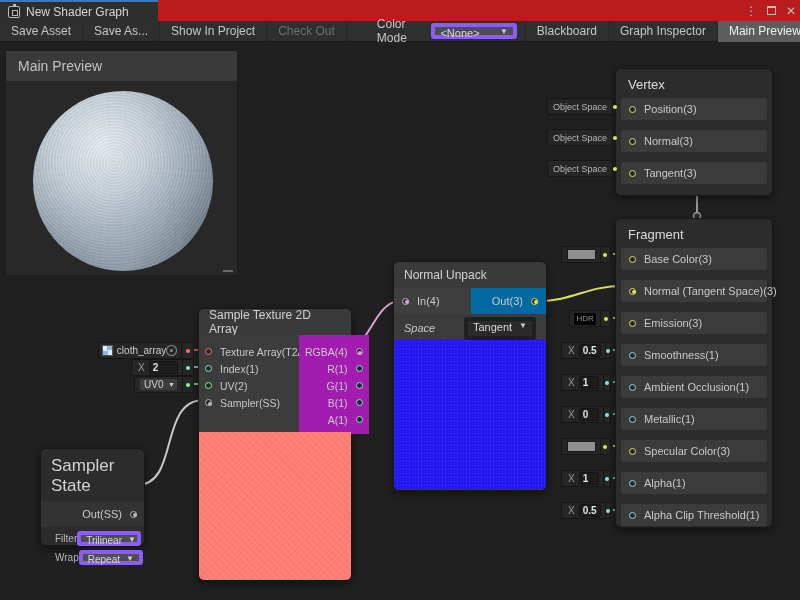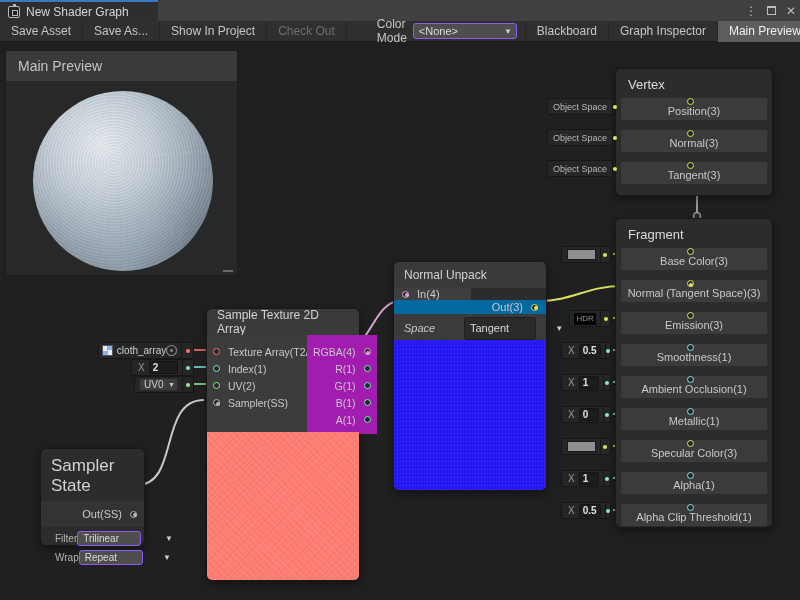--- a/index.html
+++ b/index.html
@@ -1,52 +1,52 @@
 <!DOCTYPE html>
 <html><head>
 <meta charset="utf-8">
 <style>
   * { margin:0; padding:0; box-sizing:border-box; }
   html,body { width:800px; height:600px; background:#202020; overflow:hidden;
               font-family:"Liberation Sans", sans-serif; }
   #app { position:relative; width:800px; height:600px; }
 
   
-  .tabbar { position:absolute; left:0; top:0; width:800px; height:26px; background:#404040; }
+  .tabbar { position:absolute; left:0; top:0; width:800px; height:26px; background:#b91c1c; }
   .doc-tab { position:absolute; left:0; top:0; height:21px; width:158px; background:#2e2e2e;
              border-top:2px solid #3a79c1; display:flex; align-items:center; gap:6px; padding:0 8px; }
   .doc-tab .t-label { color:#d6d6d6; font-size:12px; white-space:nowrap; }
   .sg-icon { width:12px; height:12px; border:1px solid #b9b9b9; border-radius:2px; position:relative; background:#232323; }
   .sg-icon::before { content:""; position:absolute; left:4px; top:-3px; width:3px; height:3px; background:#b9b9b9; }
   .sg-icon::after { content:""; position:absolute; left:3px; top:3px; width:4px; height:4px; border:1px solid #b9b9b9; }
   .win-controls { position:absolute; right:4px; top:0; height:21px; display:flex; align-items:center; gap:10px; color:#bdbdbd; font-size:12px; }
   .win-controls span { cursor:default; }
   .maxi { display:inline-block; width:9px; height:9px; border:1px solid #bdbdbd; border-top-width:2px; }
 
   
   .toolbar { position:absolute; left:0; top:21px; width:800px; height:21px; background:#2f2f2f;
              border-bottom:1px solid #1a1a1a; display:flex; align-items:center; color:#c6c6c6; font-size:12px; }
   .tb-btn { padding:0 11px; height:21px; display:flex; align-items:center; border-right:1px solid #262626; white-space:nowrap; }
   .tb-btn.disabled { color:#6f6f6f; }
   .tb-btn.active { background:#5d5d5d; color:#efefef; }
   .cm-group { margin-left:30px; display:flex; align-items:center; gap:6px; }
-  .dropdown { background:#4e4e4e; border:1px solid #8b5cf6; border-radius:3px; height:16px;
-              display:flex; align-items:center; justify-content:space-between; padding:0 5px; color:#dadada; font-size:11px;gap:40px; }
+  .dropdown { background:#4e4e4e; border:4px solid #8b5cf6; border-radius:3px; height:16px;
+              display:flex; justify-content:space-between; padding:0 5px; color:#dadada; font-size:11px; }
   .cm-dd { width:104px; margin-right:8px; }
   .caret { font-size:8px; color:#cfcfcf; margin-left:6px; }
   #wires { position:absolute; left:0; top:0; width:800px; height:600px; pointer-events:none; z-index:1; }
   .wire { fill:none; stroke:var(--c,#999); stroke-width:2; }
   .stub { fill:none; stroke:var(--c,#999); stroke-width:1.6; }
 
   
   .node { position:absolute; background:#2c2c2c; border:1px solid #181818; border-radius:6px;
           box-shadow:0 3px 8px rgba(0,0,0,.45); z-index:2; }
   .node-title { color:#dcdcdc; font-size:13px; padding:8px 12px 6px; }
   .slot { position:relative; display:flex; align-items:center; background:#3b3b3b; border-radius:2px;
-          height:22px; margin:0 5px 10px; padding:0 8px;flex-direction:column; }
+          height:22px; margin:0 5px 10px; padding:0 8px; }
   .slot-label { color:#c9c9c9; font-size:11px; white-space:nowrap; }
   .port { width:7px; height:7px; min-width:7px; border-radius:50%; border:1.5px solid var(--c,#999);
           background:#262626; position:relative; }
   .port.in { margin-right:8px; }
   .port.out { margin-left:8px; }
   .port.connected::after { content:""; position:absolute; left:1.5px; top:1.5px; width:4px; height:4px;
                            border-radius:50%; background:var(--c,#999); }
   .dot { width:4px; height:4px; border-radius:50%; background:var(--c,#999); }
 
   
@@ -79,37 +79,37 @@
     background:
       radial-gradient(circle at 50% 97%, rgba(190,205,220,.35), rgba(0,0,0,0) 42%),
       repeating-radial-gradient(circle at 45% 40%, rgba(255,255,255,.07) 0 1px, rgba(0,0,0,.05) 2px 3px),
       radial-gradient(circle at 38% 30%, #e6ebf0 0%, #c5cfd8 30%, #9aa8b4 55%, #74828e 75%, #566170 90%, #424c58 100%); }
   .panel-grip { position:absolute; right:4px; bottom:3px; width:10px; height:2px; background:#6a6a6a; }
 
   
   .vertex-node { left:615px; top:68px; width:158px; height:128px; }
   .fragment-node { left:615px; top:218px; width:158px; height:310px; }
   .nu-node { left:393px; top:261px; width:154px; height:230px; padding-bottom:0; }
-  .st2a-node { left:206px; top:308px; width:154px; height:273px; }
+  .st2a-node { left:198px; top:308px; width:154px; height:273px; }
   .ss-node { left:40px; top:448px; width:105px; height:98px; }
 
   .vertex-node .slot, .fragment-node .slot { margin-bottom:10px; }
   .node-body-cols { display:flex; height:99px; }
   .col-in { width:100px; background:#3c3c3c; padding-top:8px; }
   .col-out { flex:1; background:#a21caf; padding-top:8px; }
   .mini-row { display:flex; align-items:center; height:17px; padding:0 6px; }
   .mini-row .slot-label { font-size:10.5px; }
   .mini-row.right { justify-content:flex-end; }
   .st2a-title, .nu-title { background:#3a3a3a; height:26px; display:flex; align-items:center;
         padding:0 10px; color:#d2d2d2; font-size:12px; border-radius:5px 5px 0 0; }
   .tex-preview { position:absolute; left:0; bottom:0; width:152px; height:148px; border-radius:0 0 5px 5px;
     background-image:
       repeating-linear-gradient(45deg, rgba(255,255,255,.06) 0 2px, rgba(0,0,0,0) 2px 5px),
       repeating-linear-gradient(-45deg, rgba(0,0,0,.04) 0 1px, rgba(0,0,0,0) 1px 4px); }
-  .nu-io { display:flex; height:26px;flex-direction:column; }
+  .nu-io { display:flex; height:26px; }
   .nu-in { width:77px; background:#3f3f3f; display:flex; align-items:center; padding:0 8px; }
   .nu-out { flex:1; background:#0369a1; display:flex; align-items:center; justify-content:flex-end; padding:0 8px; }
   .nu-space { height:28px; background:#3b3b3b; display:flex; align-items:center;
               justify-content:space-between; padding:0 10px; }
   .nu-space .slot-label { font-size:11px;font-style:italic; }
   .space-dd { width:72px; height:23px; background:#2a2a2a; border-color:#1f1f1f; }
   .nu-preview { position:absolute; left:0; bottom:0; width:152px; height:150px; border-radius:0 0 5px 5px;
     background-image:
       repeating-linear-gradient(90deg, rgba(255,80,255,.08) 0 1px, rgba(0,0,0,0) 1px 3px),
       repeating-linear-gradient(0deg, rgba(255,255,255,.04) 0 1px, rgba(0,0,0,0) 1px 4px); }

